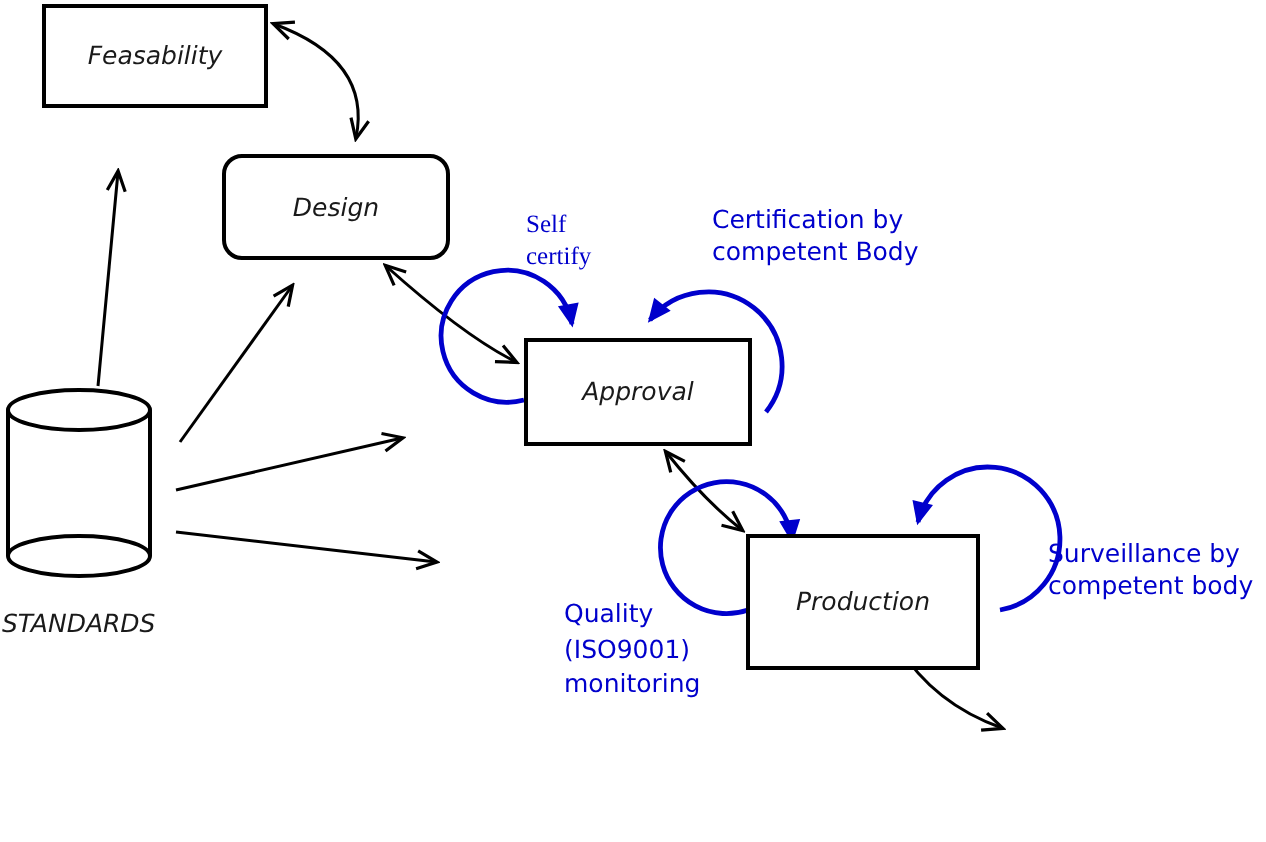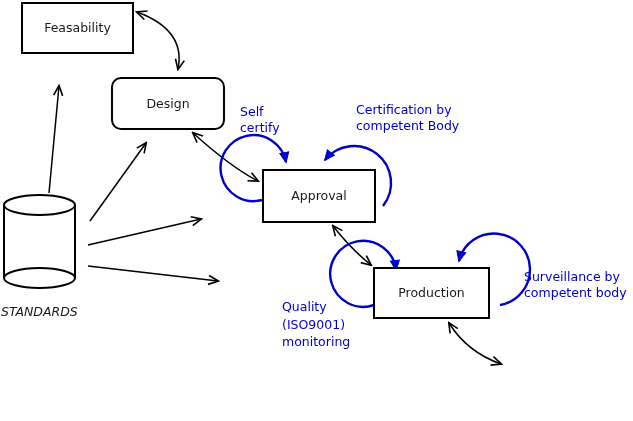--- a/index.html
+++ b/index.html
@@ -20,21 +20,21 @@
   #arrow-open path{stroke:var(--line,#000000);fill:none;stroke-width:1.6;}
   #arrow-blue path{fill:var(--accent,#0000cc);stroke:var(--accent,#0000cc);stroke-width:1;}
   .node{
     position:absolute;
     box-sizing:border-box;
     border:2px solid var(--line,#000000);
     background:var(--background,#ffffff);
     display:flex;flex-direction:column;
     align-items:center;justify-content:center;
     font-size:12.5px;color:var(--text,#1a1a1a);
-    line-height:16px;text-align:center;
+    line-height:16px;text-align:center;font-style:italic;
   }
   .annotation{
     position:absolute;
     color:var(--accent,#0000cc);
     font-size:12.5px;line-height:16px;
     white-space:nowrap;
   }
   .annotation.three-line{line-height:17.5px;margin-left:12px;}
   .store-label{
     position:absolute;
@@ -85,28 +85,28 @@
   </div>
 
   <div class="node" style="left:111px;top:77px;width:114px;height:53px;border-radius:10px;">
     <span>Design</span>
   </div>
 
   <div class="node" style="left:262px;top:169px;width:114px;height:54px;align-items:center;">
     <span>Approval</span>
   </div>
 
-  <div class="node" style="left:373px;top:267px;width:117px;height:52px;">
+  <div class="node" style="left:373px;top:267px;width:117px;height:68px;">
     <span>Production</span>
   </div>
 
 
   <div class="store-label" style="left:1px;top:304px;font-style:italic;">STANDARDS</div>
 
-  <div class="annotation" style="left:240px;top:104px;">
+  <div class="annotation" style="left:263px;top:104px;font-family:Liberation Serif, serif;">
     <div>Self</div>
     <div>certify</div>
   </div>
 
   <div class="annotation" style="left:356px;top:102px;">
     <div>Certification by</div>
     <div>competent Body</div>
   </div>
 
   <div class="annotation" style="left:524px;top:221px;margin-top:48px;">

